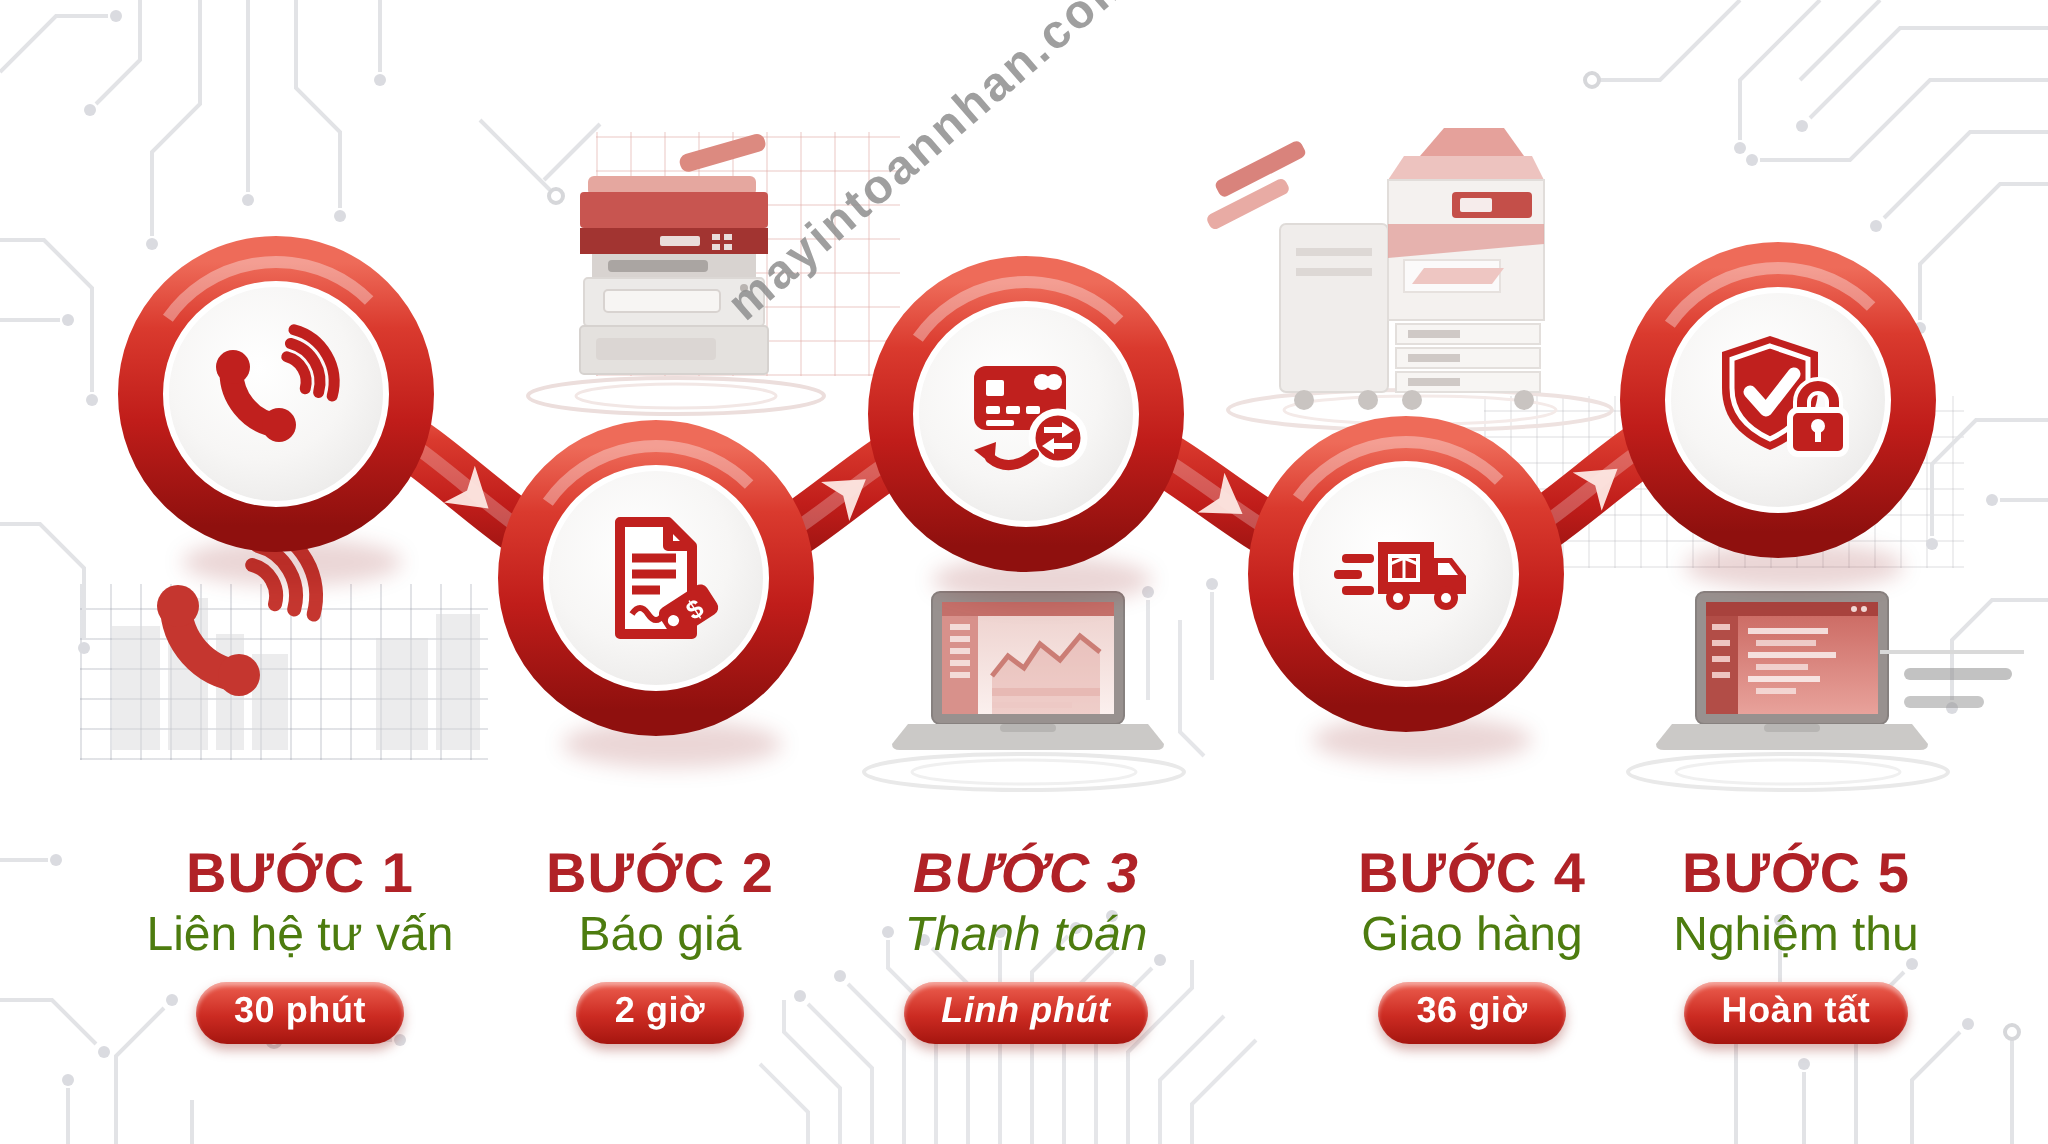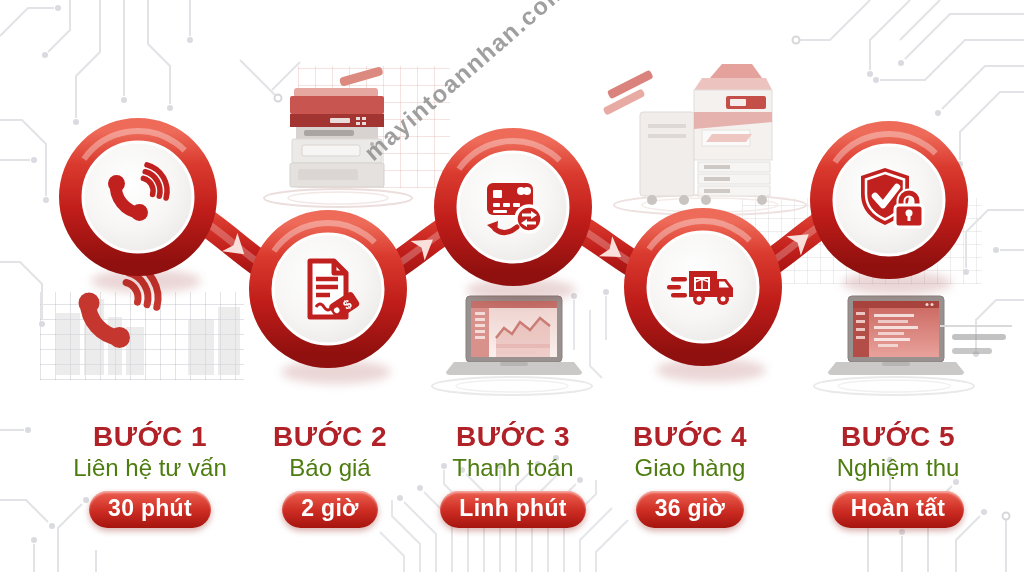--- a/index.html
+++ b/index.html
@@ -17,21 +17,21 @@
   .grid-gray2{left:742px;top:198px;width:240px;height:86px;
     background-image:repeating-linear-gradient(0deg,rgba(170,170,176,.20) 0 1px,transparent 1px 13px),
                      repeating-linear-gradient(90deg,rgba(170,170,176,.20) 0 1px,transparent 1px 13px);}
   .watermark{position:absolute;left:368px;top:142px;transform:rotate(-41deg);transform-origin:left center;
     font-size:24px;font-weight:bold;color:#8f8f8f;letter-spacing:1.5px;opacity:.85;white-space:nowrap;z-index:2;}
   .steps{position:absolute;left:0;top:0;width:1024px;height:572px;z-index:4;pointer-events:none;}
   .step{position:absolute;top:391px;width:200px;text-align:center;margin-top:30px;}
   .step-label{font-size:28px;font-weight:bold;color:#b02227;letter-spacing:.5px;}
   .step-title{font-size:24px;color:#4d7c0f;margin-top:1px;}
   .step-badge{display:inline-block;margin-top:9px;padding:4px 19px 6px;border-radius:24px;color:#ffffff;
-    font-size:23px;font-weight:bold;letter-spacing:.3px;
+    font-size:18px;font-weight:bold;letter-spacing:.3px;
     background:linear-gradient(180deg,#ed6050 0%,#cc2b22 55%,#a5150f 100%);
     box-shadow:0 3px 6px rgba(140,30,20,.35), inset 0 2px 2px rgba(255,255,255,.45);}
   svg text{font-family:"Liberation Sans","DejaVu Sans",sans-serif;}
 </style>
 </head>
 <body>
 
 <div class="stage">
 
   <div class="grid grid-pink"></div>
@@ -408,26 +408,26 @@
     <div class="step" style="left:50px;">
       <div class="step-label">BƯỚC 1</div>
       <div class="step-title">Liên hệ tư vấn</div>
       <div class="step-badge">30 phút</div>
     </div>
     <div class="step" style="left:230px;text-align:center;">
       <div class="step-label">BƯỚC 2</div>
       <div class="step-title">Báo giá</div>
       <div class="step-badge">2 giờ</div>
     </div>
-    <div class="step" style="left:413px;">
+    <div class="step" style="left:413px;font-style:italic;">
       <div class="step-label">BƯỚC 3</div>
       <div class="step-title">Thanh toán</div>
       <div class="step-badge">Linh phút</div>
     </div>
-    <div class="step" style="left:590px;text-align:center;">
+    <div class="step" style="left:636px;text-align:center;">
       <div class="step-label">BƯỚC 4</div>
       <div class="step-title">Giao hàng</div>
       <div class="step-badge">36 giờ</div>
     </div>
     <div class="step" style="left:798px;">
       <div class="step-label">BƯỚC 5</div>
       <div class="step-title">Nghiệm thu</div>
       <div class="step-badge">Hoàn tất</div>
     </div>
   </div>

